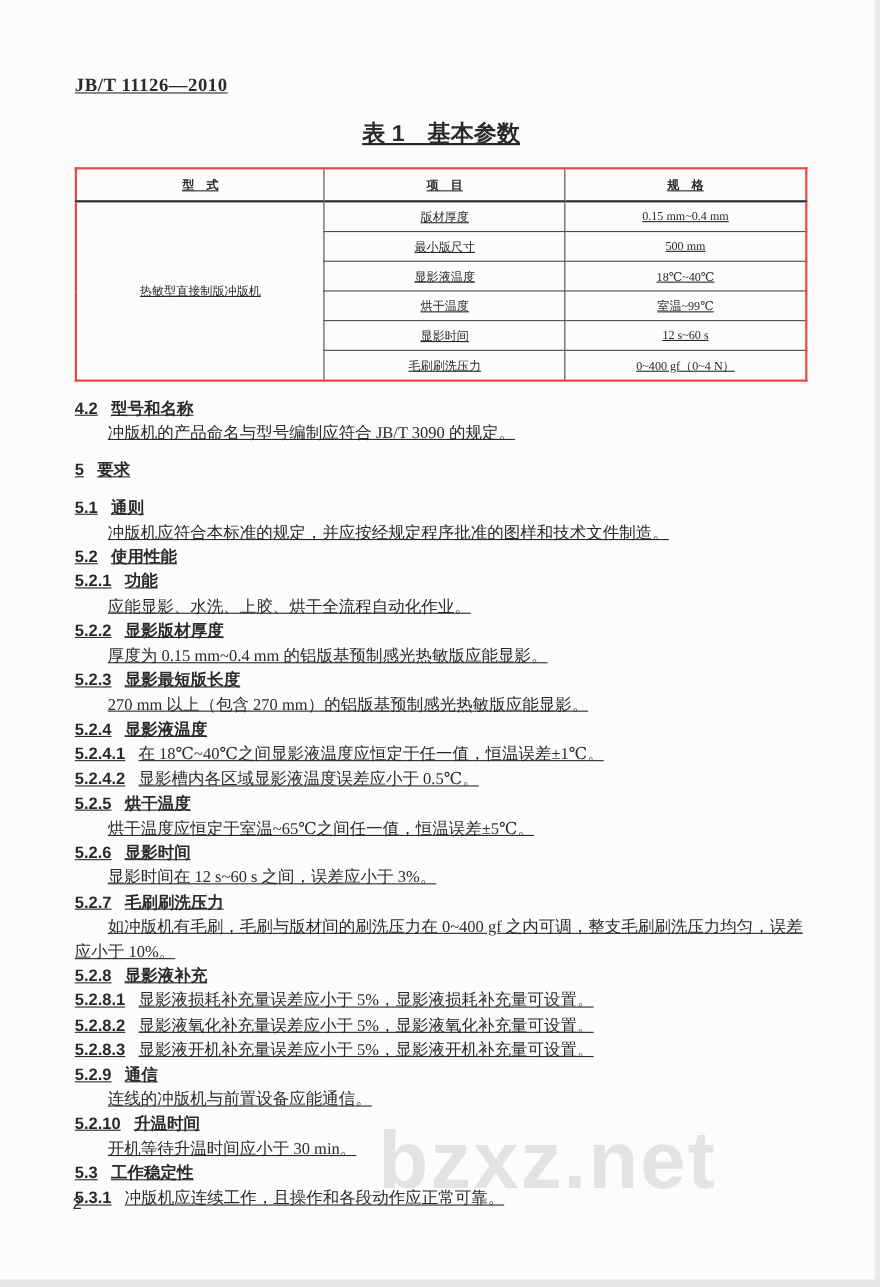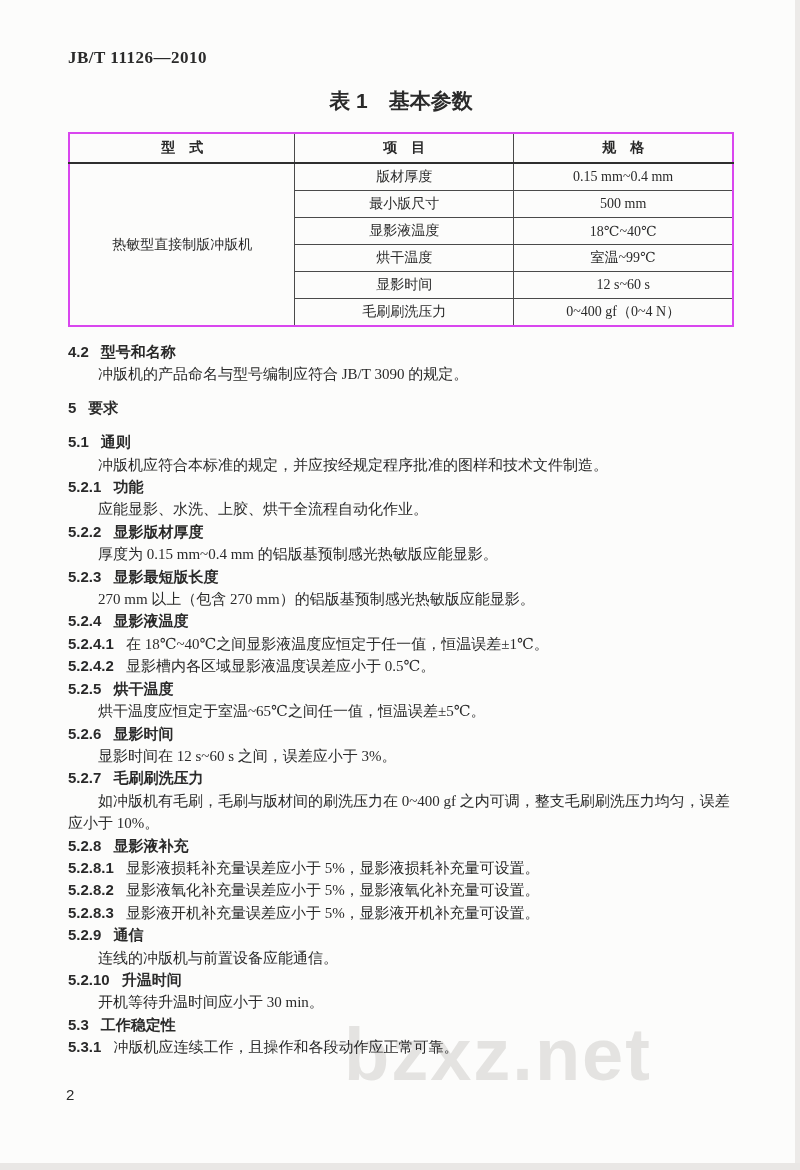--- a/index.html
+++ b/index.html
@@ -19,35 +19,35 @@
     position:absolute; left:0; bottom:0; width:100%; height:7px;
     background:#e9e7e5; z-index:2;
   }
   .watermark {
     position:absolute; left:344px; top:1012px;
     font-family:"Liberation Sans","DejaVu Sans",sans-serif;
     font-weight:bold; font-size:74px; letter-spacing:2px;
     color:#e4e3e1; z-index:0; user-select:none;
   }
   .content {
-    position:absolute; left:68px; top:48px; width:666px; z-index:1;
+    position:absolute; left:68px; top:68px; width:666px; z-index:1;text-decoration:underline;
   }
   .doc-code {
     font-weight:bold; font-size:17px; letter-spacing:0.5px;
     font-family:"Liberation Serif","DejaVu Serif",serif;
   }
   .table-title {
     text-align:center; font-weight:bold; font-size:21px;
     font-family:"Liberation Sans","DejaVu Sans",sans-serif;
     margin-top:19px;
   }
   table.params {
     width:100%; border-collapse:collapse; margin-top:17px;
-    border:2px solid #d946ef;
-    font-size:14px;
+    border:2px solid #ef4444;
+    font-size:11px;
   }
   table.params th, table.params td {
     border:1px solid #4a4a4a;
     text-align:center; vertical-align:middle;
     padding:0 4px;
   }
   table.params th {
     height:28px; font-weight:bold;
     font-family:"Liberation Sans","DejaVu Sans",sans-serif;
     border-bottom:2px solid #2f2f2f;
@@ -118,20 +118,21 @@
           </tr>
         </tbody>
     </table>
 
     <div class="sections">
         <div class="line h2"><span class="num">4.2</span><span class="h-title">型号和名称</span></div>
         <div class="line p"><span>冲版机的产品命名与型号编制应符合 JB/T 3090 的规定。</span></div>
         <div class="line h1"><span class="num">5</span><span class="h-title">要求</span></div>
         <div class="line h2"><span class="num">5.1</span><span class="h-title">通则</span></div>
         <div class="line p"><span>冲版机应符合本标准的规定，并应按经规定程序批准的图样和技术文件制造。</span></div>
+        <div class="line h2"><span class="num">5.2</span><span class="h-title">使用性能</span></div>
         <div class="line h2"><span class="num">5.2.1</span><span class="h-title">功能</span></div>
         <div class="line p"><span>应能显影、水洗、上胶、烘干全流程自动化作业。</span></div>
         <div class="line h2"><span class="num">5.2.2</span><span class="h-title">显影版材厚度</span></div>
         <div class="line p"><span>厚度为 0.15 mm~0.4 mm 的铝版基预制感光热敏版应能显影。</span></div>
         <div class="line h2"><span class="num">5.2.3</span><span class="h-title">显影最短版长度</span></div>
         <div class="line p"><span>270 mm 以上（包含 270 mm）的铝版基预制感光热敏版应能显影。</span></div>
         <div class="line h2"><span class="num">5.2.4</span><span class="h-title">显影液温度</span></div>
         <div class="line np"><span class="num">5.2.4.1</span><span>在 18℃~40℃之间显影液温度应恒定于任一值，恒温误差±1℃。</span></div>
         <div class="line np"><span class="num">5.2.4.2</span><span>显影槽内各区域显影液温度误差应小于 0.5℃。</span></div>
         <div class="line h2"><span class="num">5.2.5</span><span class="h-title">烘干温度</span></div>

